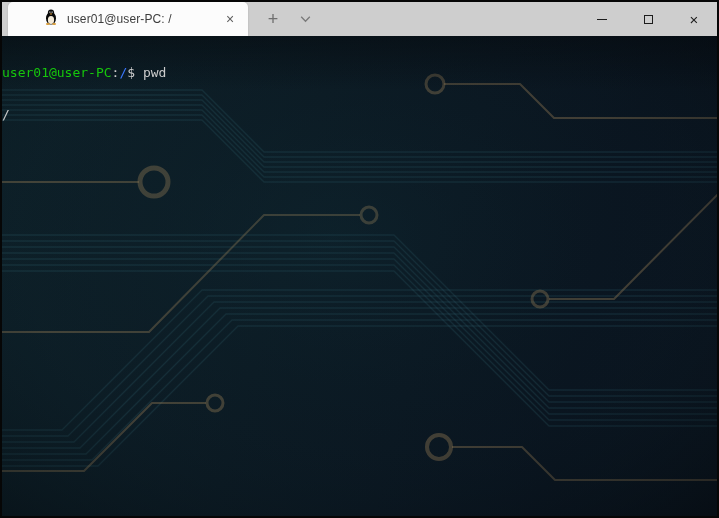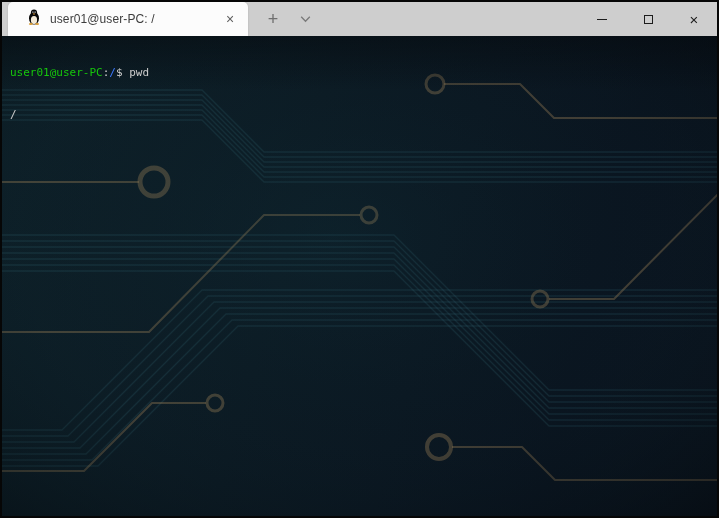--- a/index.html
+++ b/index.html
@@ -13,21 +13,21 @@
 
   
   .titlebar {
     position:relative; height:34px; background:#cecece;
     display:flex; align-items:stretch; user-select:none;
   }
   .tab {
     margin-left:6px; width:240px; background:#fcfcfc;
     border-radius:5px 5px 0 0;
     display:flex; align-items:center;
-    padding:0 8px 0 19px; gap:9px;
+    padding:0 8px 0 36px; gap:9px;
     box-shadow:0 0 2px rgba(0,0,0,0.15);
   }
   .tab-title {
     flex:1; font-size:12px; color:#3d3d3d; white-space:nowrap;
     overflow:hidden; letter-spacing:0.1px;
   }
   .tab-close {
     width:20px; height:20px; display:flex; align-items:center; justify-content:center;
     color:#5f5f5f; font-size:14px; line-height:1; border-radius:3px; cursor:default;
   }
@@ -51,23 +51,23 @@
   .glyph-close { font-size:15px; line-height:1; }
 
   
   .term {
     position:relative; width:715px; height:480px;
     background:linear-gradient(105deg,#0e222a 0%, #0c1b24 40%, #0a1520 78%, #0b1621 100%);
     overflow:hidden;
   }
   .term svg.bg { position:absolute; left:0; top:0; }
   .term-lines {
-    position:absolute; left:8px; top:2px;
+    position:absolute; left:0; top:2px;
     font-family:"DejaVu Sans Mono", monospace;
-    font-size:11px; line-height:14px; white-space:pre;
+    font-size:13px; line-height:14px; white-space:pre;
   }
   .fg   { color:#cccccc; }
   .green{ color:#16c60c; }
   .blue { color:#3b78ff; }
   .cursor {
     display:inline-block; width:4px; height:12px; margin-left:13px;
     background:#d8dee2; vertical-align:-2px;
   }
 </style>
 </head>

